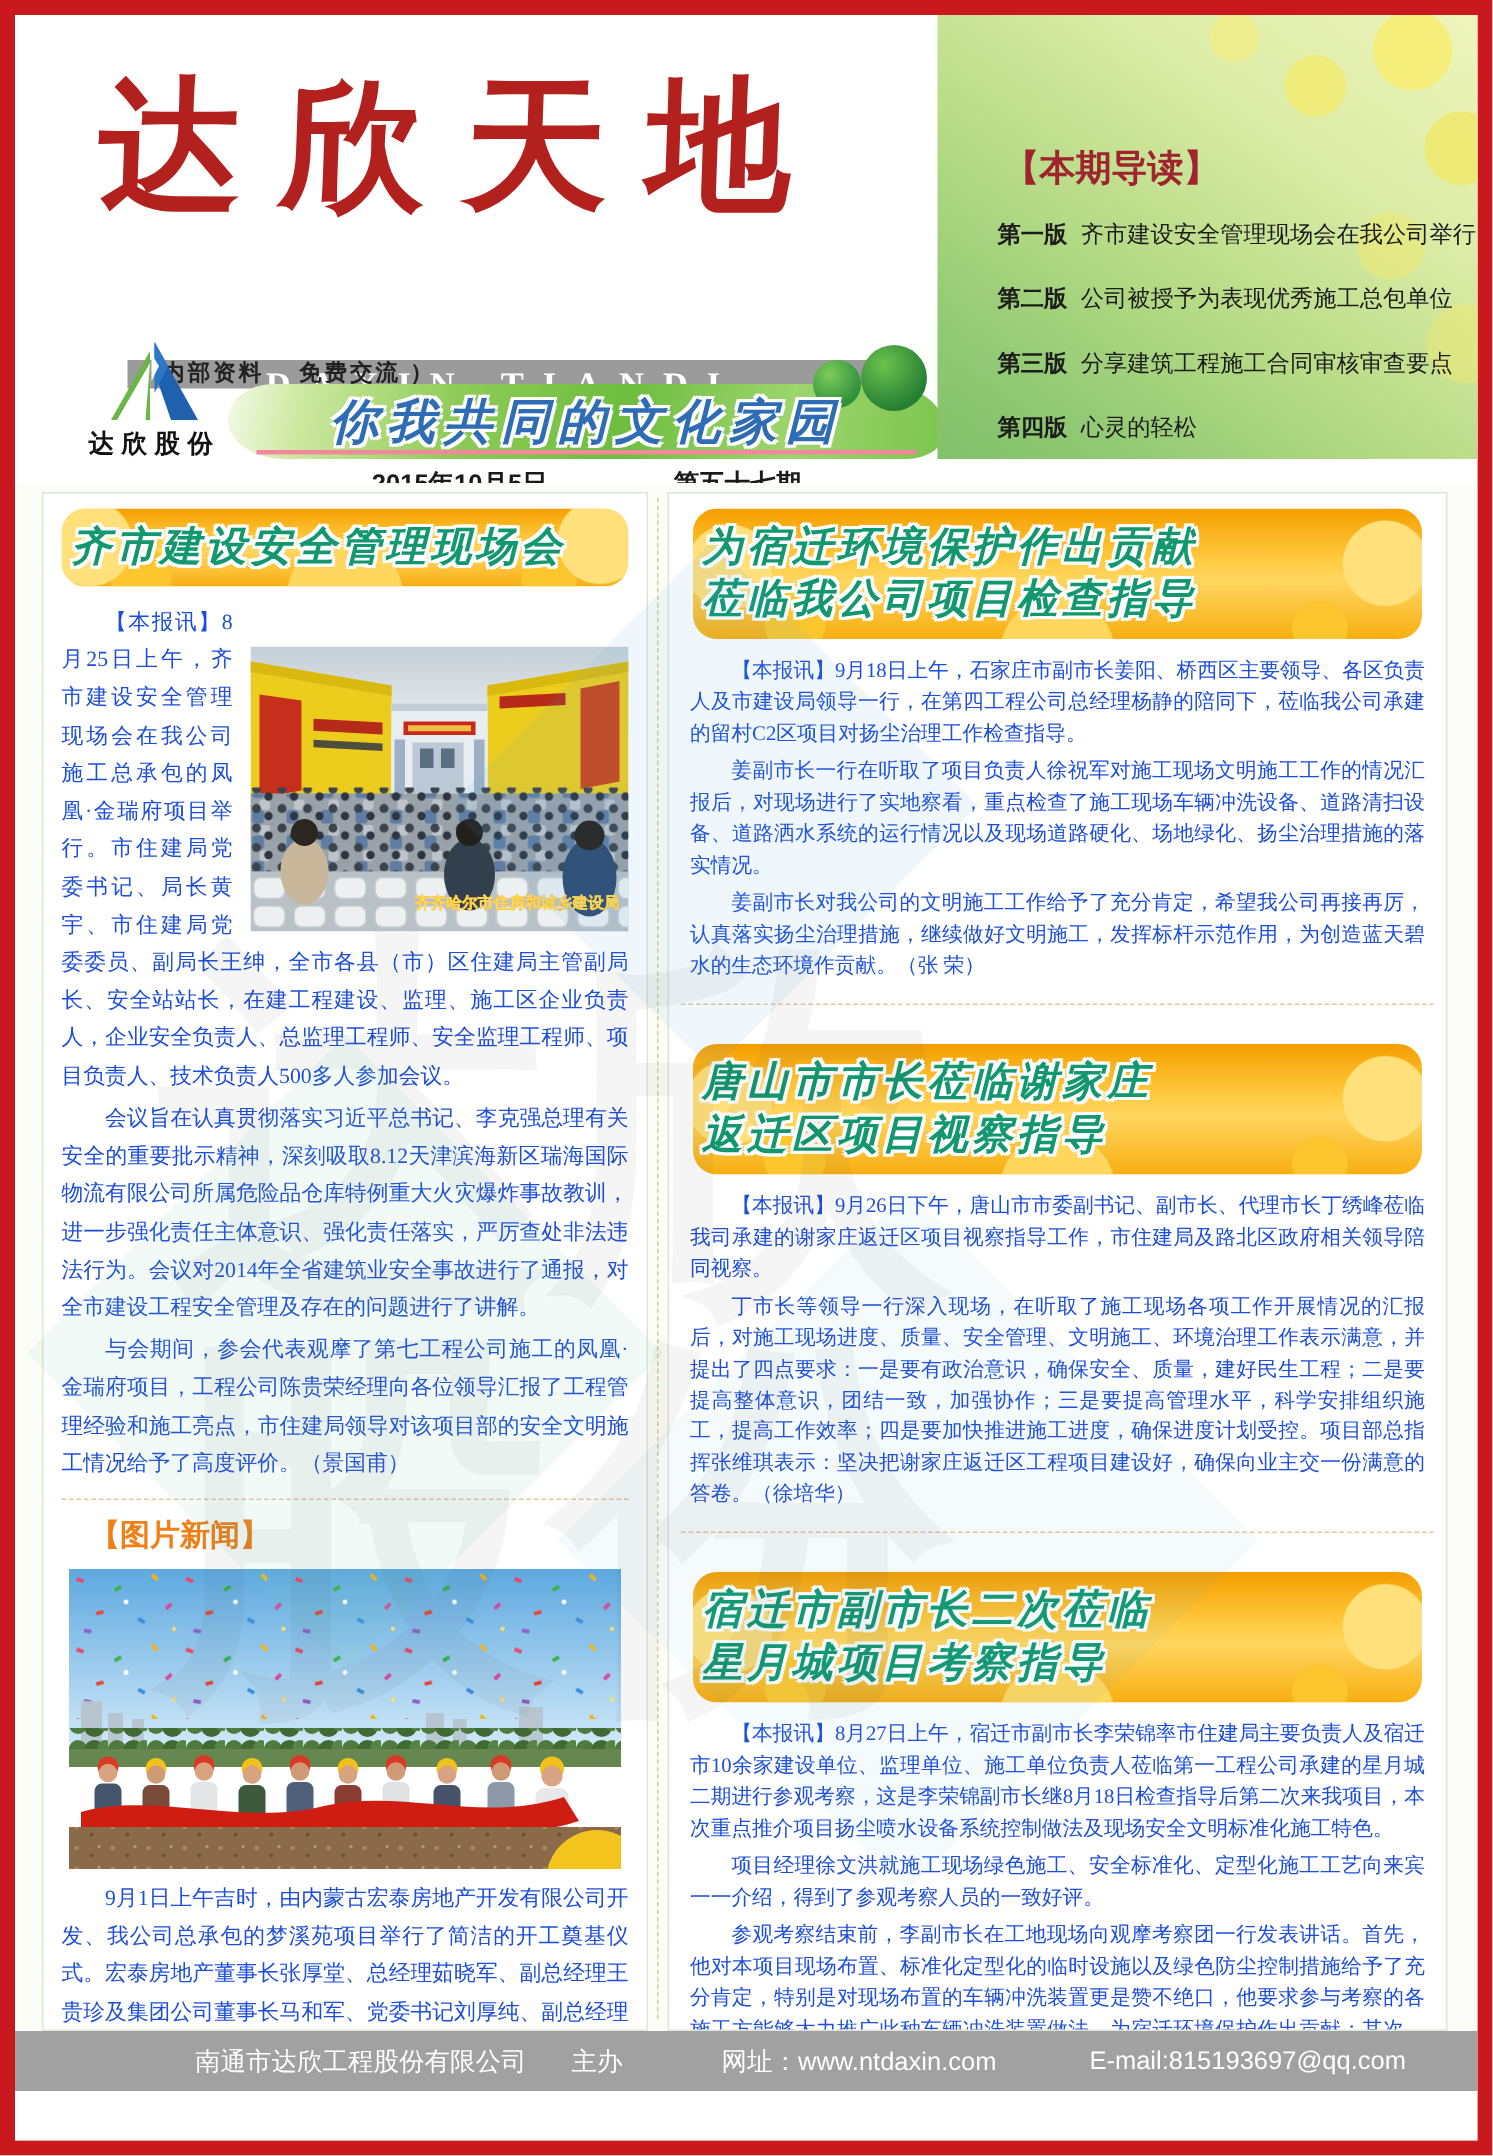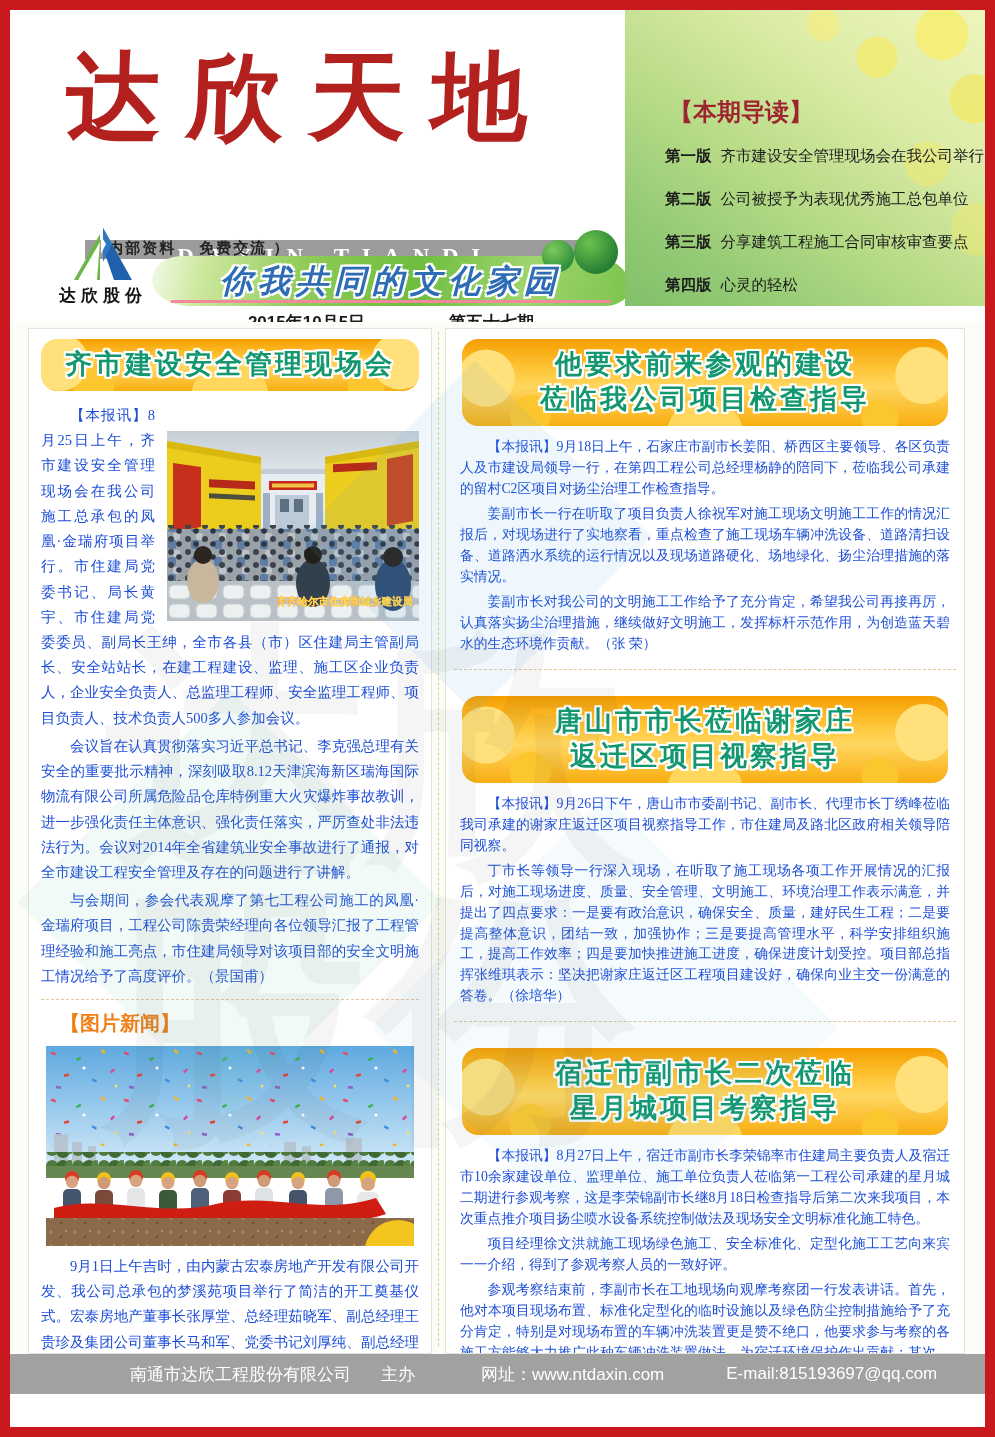--- a/index.html
+++ b/index.html
@@ -61,28 +61,28 @@
   .wm-diamond{position:absolute;transform:rotate(45deg);}
   .wm-d1{left:340px;top:90px;width:250px;height:250px;background:rgba(80,170,220,.09);}
   .wm-d2{left:70px;top:430px;width:300px;height:300px;background:rgba(110,200,170,.09);}
   .wm-d3{left:430px;top:540px;width:330px;height:330px;background:rgba(80,170,220,.06);}
 
   .col-left{width:404px;flex:none;background:#fff;border:1px solid #e2e4d8;
     padding:10px 12px 8px;z-index:1;overflow:hidden;}
   .col-div{border-left:1px dashed #e6c79b;margin:4px 6px 8px;}
   .col-right{flex:1;background:#fff;border:1px solid #e2e4d8;padding:6px 8px 8px;z-index:1;overflow:hidden;}
 
-  .gold-banner{border-radius:16px;padding:8px 6px 9px;margin:0 0 12px;text-align:center;
+  .gold-banner{border-radius:16px;padding:8px 6px 9px;margin:0 0 12px;
     background:
       radial-gradient(circle at 5% 45%,#ffe07a 0 28px,rgba(255,224,122,0) 29px),
       radial-gradient(circle at 14% 88%,#fbc62e 0 20px,rgba(251,198,46,0) 21px),
       radial-gradient(circle at 95% 42%,#ffe07a 0 28px,rgba(255,224,122,0) 29px),
       radial-gradient(circle at 86% 92%,#fbc62e 0 18px,rgba(251,198,46,0) 19px),
       radial-gradient(circle at 50% 112%,#ffd75e 0 38px,rgba(255,215,94,0) 39px),
-      linear-gradient(180deg,#f59e00 0%,#ffc93e 38%,#ffd65f 55%,#f8ae12 100%);}
+      linear-gradient(180deg,#f59e00 0%,#ffc93e 38%,#ffd65f 55%,#f8ae12 100%); font-style: italic;}
   .gold-banner .bl{font-size:27px;line-height:35px;font-weight:bold;color:#12976e;letter-spacing:3px;
     font-family:"Liberation Sans","DejaVu Sans",sans-serif;
     text-shadow:-2px -2px 0 #fff,2px -2px 0 #fff,-2px 2px 0 #fff,2px 2px 0 #fff,0 2px 0 #fff,0 -2px 0 #fff,2px 0 0 #fff,-2px 0 0 #fff;}
 
   .art-text{font-size:14.5px;line-height:1.74;color:#1d4ed8;text-align:justify;margin:0 0 3px;text-indent:2em;}
   .col-right .art-text{font-size:13.8px;line-height:1.52;margin:0 0 4px;}
 
   .conf-photo{float:right;margin:28px 0 6px 12px;}
   .photo-news{border-top:1px dashed #e6c79b;margin-top:10px;padding-top:8px;}
   .photo-news-label{font-size:20px;font-weight:bold;color:#f07f16;margin:2px 0 9px 19px;
@@ -308,21 +308,21 @@
         <p class="art-text">9月1日上午吉时，由内蒙古宏泰房地产开发有限公司开发、我公司总承包的梦溪苑项目举行了简洁的开工奠基仪式。宏泰房地产董事长张厚堂、总经理茹晓军、副总经理王贵珍及集团公司董事长马和军、党委书记刘厚纯、副总经理杨静等领导参加奠基活动。（丁国东）</p>
       </div>
     </div>
 
     <div class="col-div"></div>
 
     <div class="col-right">
 
       <div class="r-article">
         <div class="gold-banner">
-          <div class="bl">他要求前来参观的建设</div>
+          <div class="bl">为宿迁环境保护作出贡献</div>
           <div class="bl">莅临我公司项目检查指导</div>
         </div>
         <p class="art-text">【本报讯】9月18日上午，石家庄市副市长姜阳、桥西区主要领导、各区负责人及市建设局领导一行，在第四工程公司总经理杨静的陪同下，莅临我公司承建的留村C2区项目对扬尘治理工作检查指导。</p>
         <p class="art-text">姜副市长一行在听取了项目负责人徐祝军对施工现场文明施工工作的情况汇报后，对现场进行了实地察看，重点检查了施工现场车辆冲洗设备、道路清扫设备、道路洒水系统的运行情况以及现场道路硬化、场地绿化、扬尘治理措施的落实情况。</p>
         <p class="art-text">姜副市长对我公司的文明施工工作给予了充分肯定，希望我公司再接再厉，认真落实扬尘治理措施，继续做好文明施工，发挥标杆示范作用，为创造蓝天碧水的生态环境作贡献。（张 荣）</p>
       </div>
 
       <div class="r-article">
         <div class="gold-banner">
           <div class="bl">唐山市市长莅临谢家庄</div>

